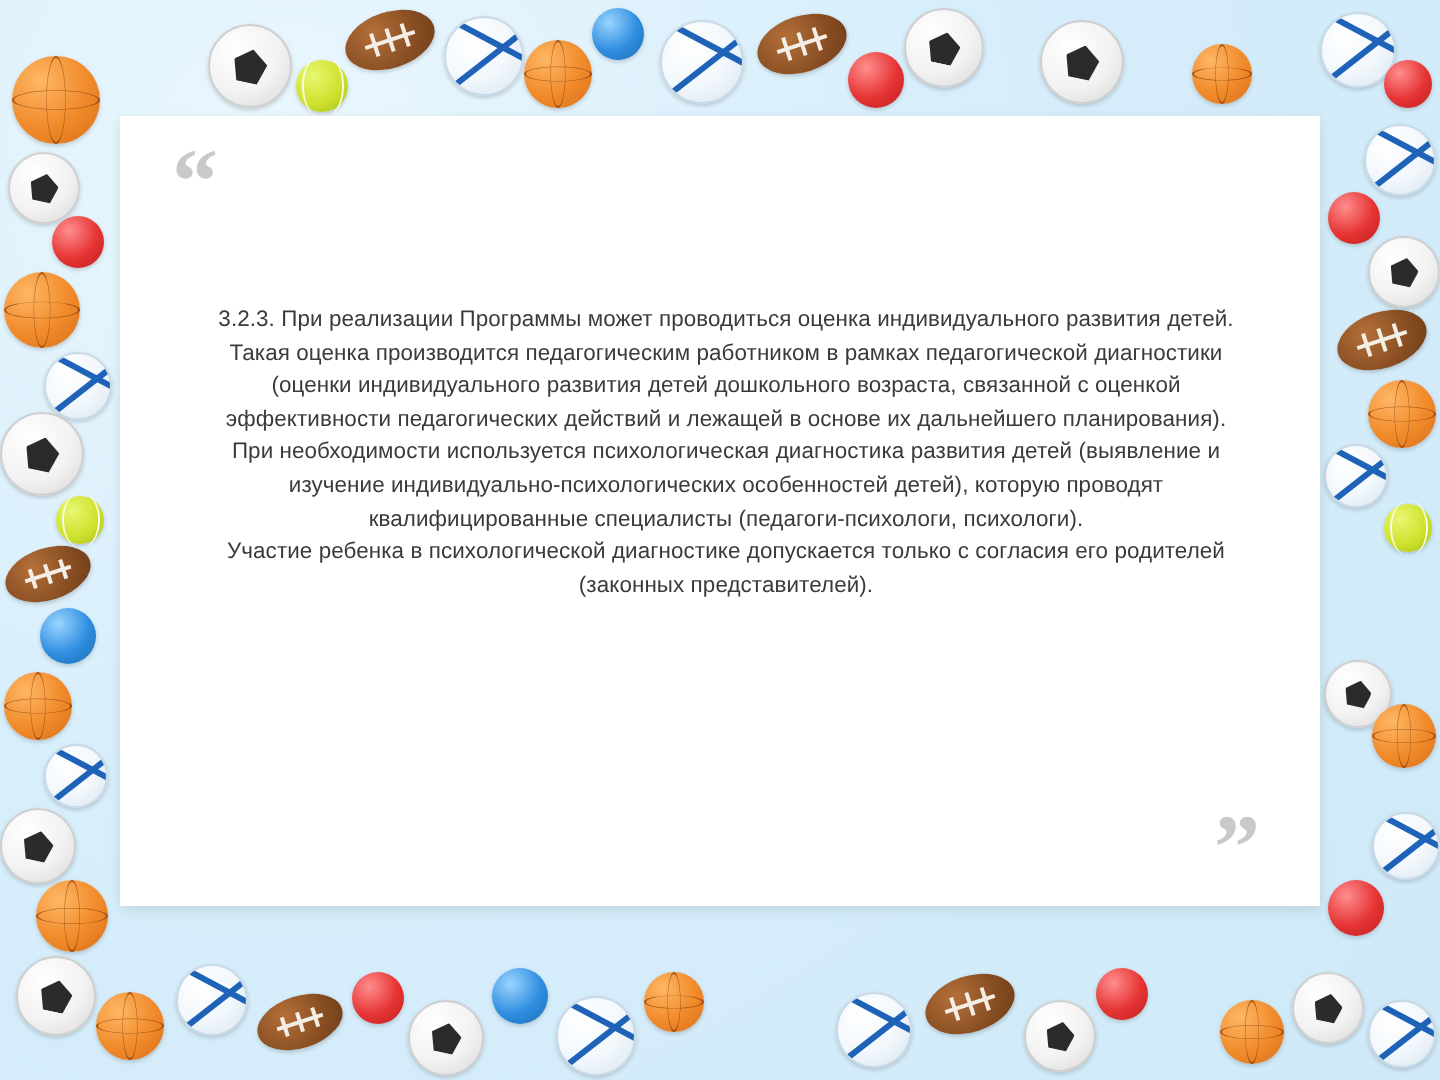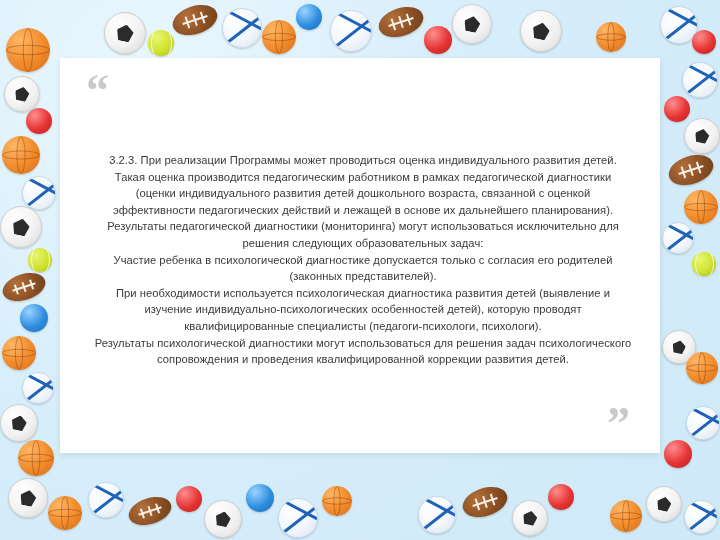--- a/index.html
+++ b/index.html
@@ -274,21 +274,19 @@
     <div class="ball basket" style="left:610px; top:500px; width:32px; height:32px;"></div>
     <div class="ball soccer" style="left:646px; top:486px; width:34px; height:34px;"></div>
     <div class="ball volley" style="left:684px; top:500px; width:32px; height:32px;"></div>
   </div>
 
   <div class="card">
     <span class="quote-mark quote-open">“</span>
 
     <div class="body-text">
       <p>3.2.3. При реализации Программы может проводиться оценка индивидуального развития детей. Такая оценка производится педагогическим работником в рамках педагогической диагностики (оценки индивидуального развития детей дошкольного возраста, связанной с оценкой эффективности педагогических действий и лежащей в основе их дальнейшего планирования).</p>
-      <p>Результаты педагогической диагностики (мониторинга) могут использоваться исключительно для решения следующих образовательных задач:</p>
+      <p>При необходимости используется психологическая диагностика развития детей (выявление и изучение индивидуально-психологических особенностей детей), которую проводят квалифицированные специалисты (педагоги-психологи, психологи).</p>
       <p>Участие ребенка в психологической диагностике допускается только с согласия его родителей (законных представителей).</p>
-      <p>При необходимости используется психологическая диагностика развития детей (выявление и изучение индивидуально-психологических особенностей детей), которую проводят квалифицированные специалисты (педагоги-психологи, психологи).</p>
-      <p>Результаты психологической диагностики могут использоваться для решения задач психологического сопровождения и проведения квалифицированной коррекции развития детей.</p>
     </div>
 
     <span class="quote-mark quote-close">”</span>
   </div>
 </div>
 
 </body></html>

